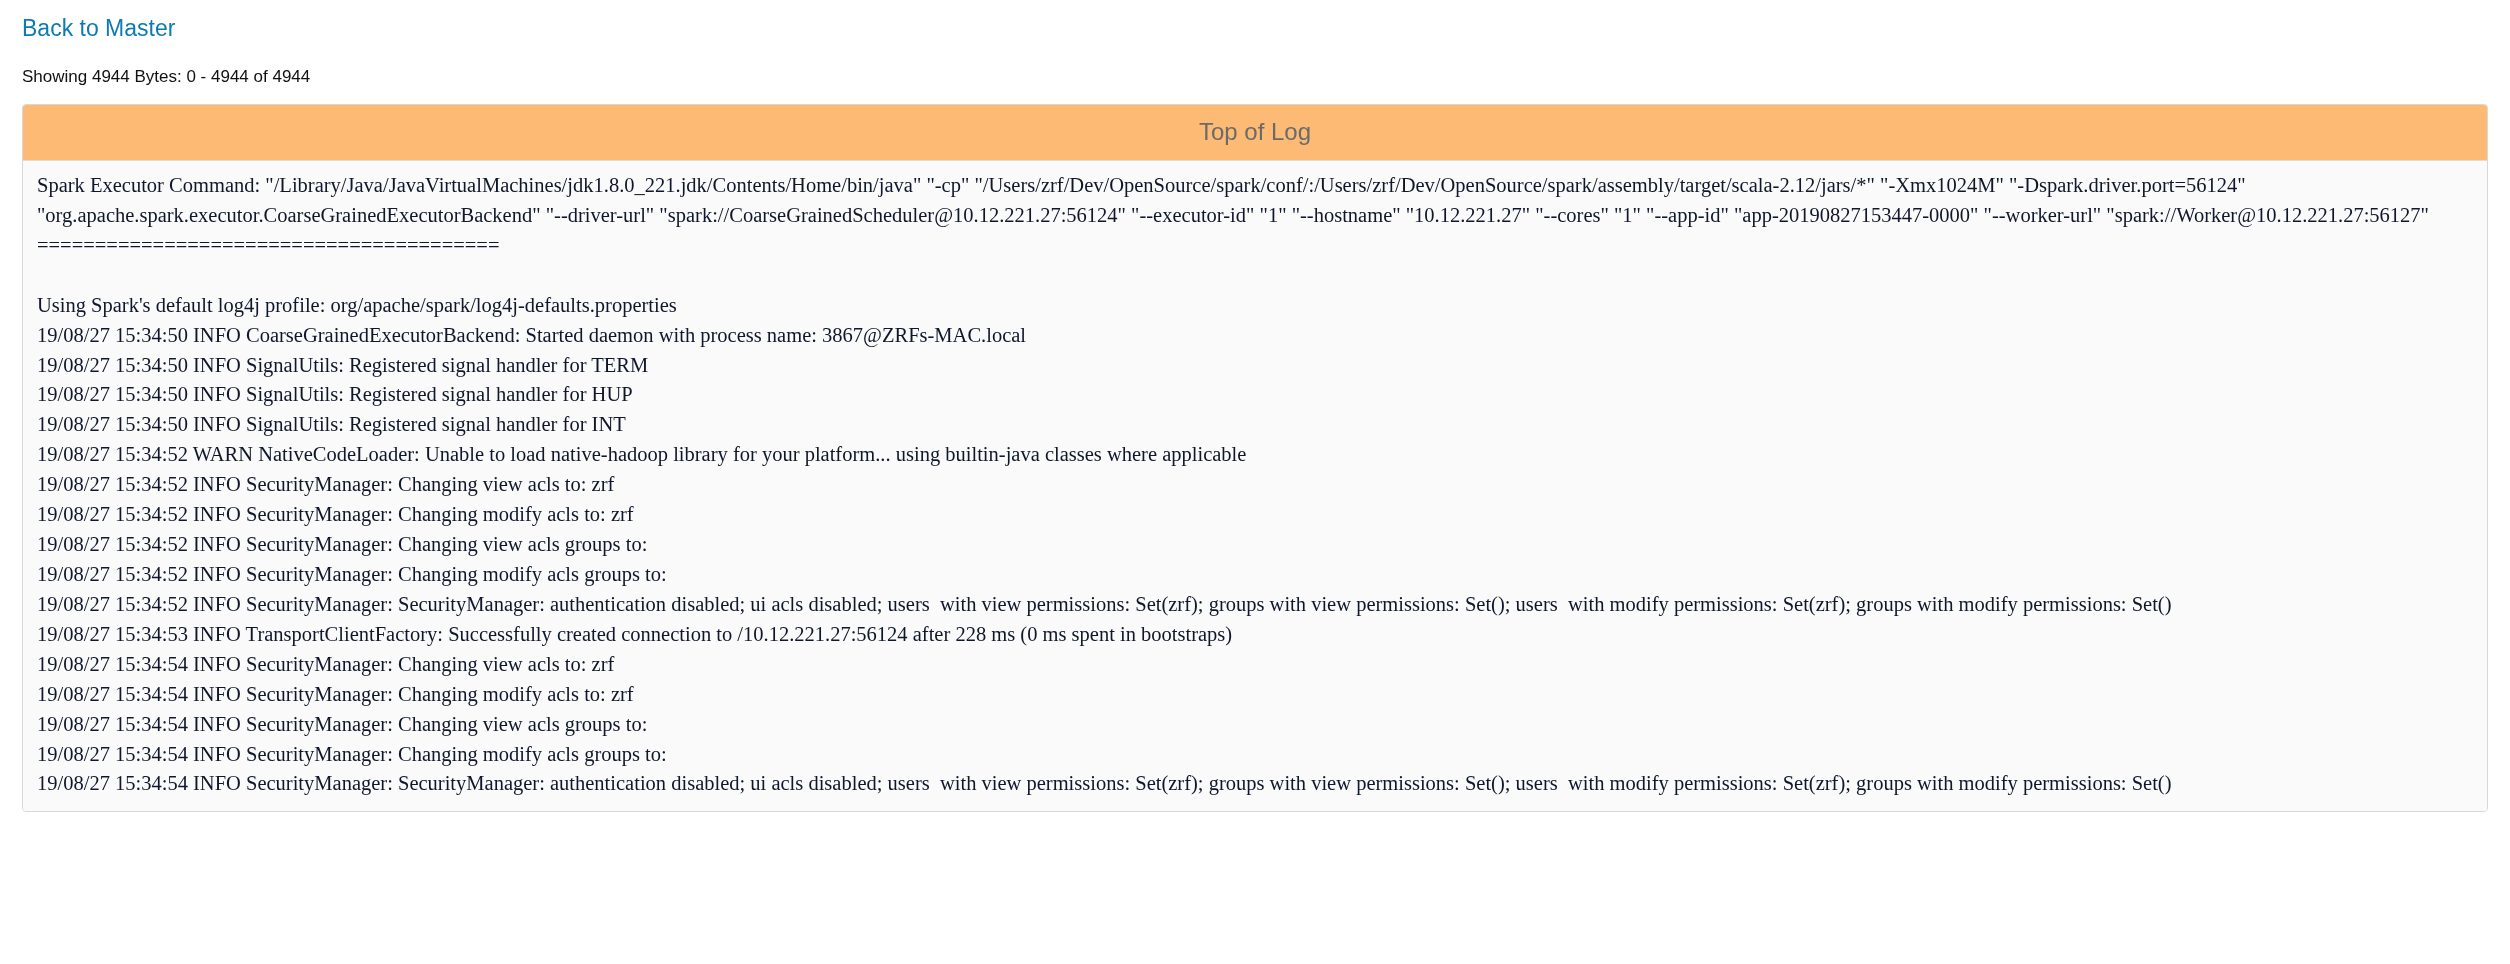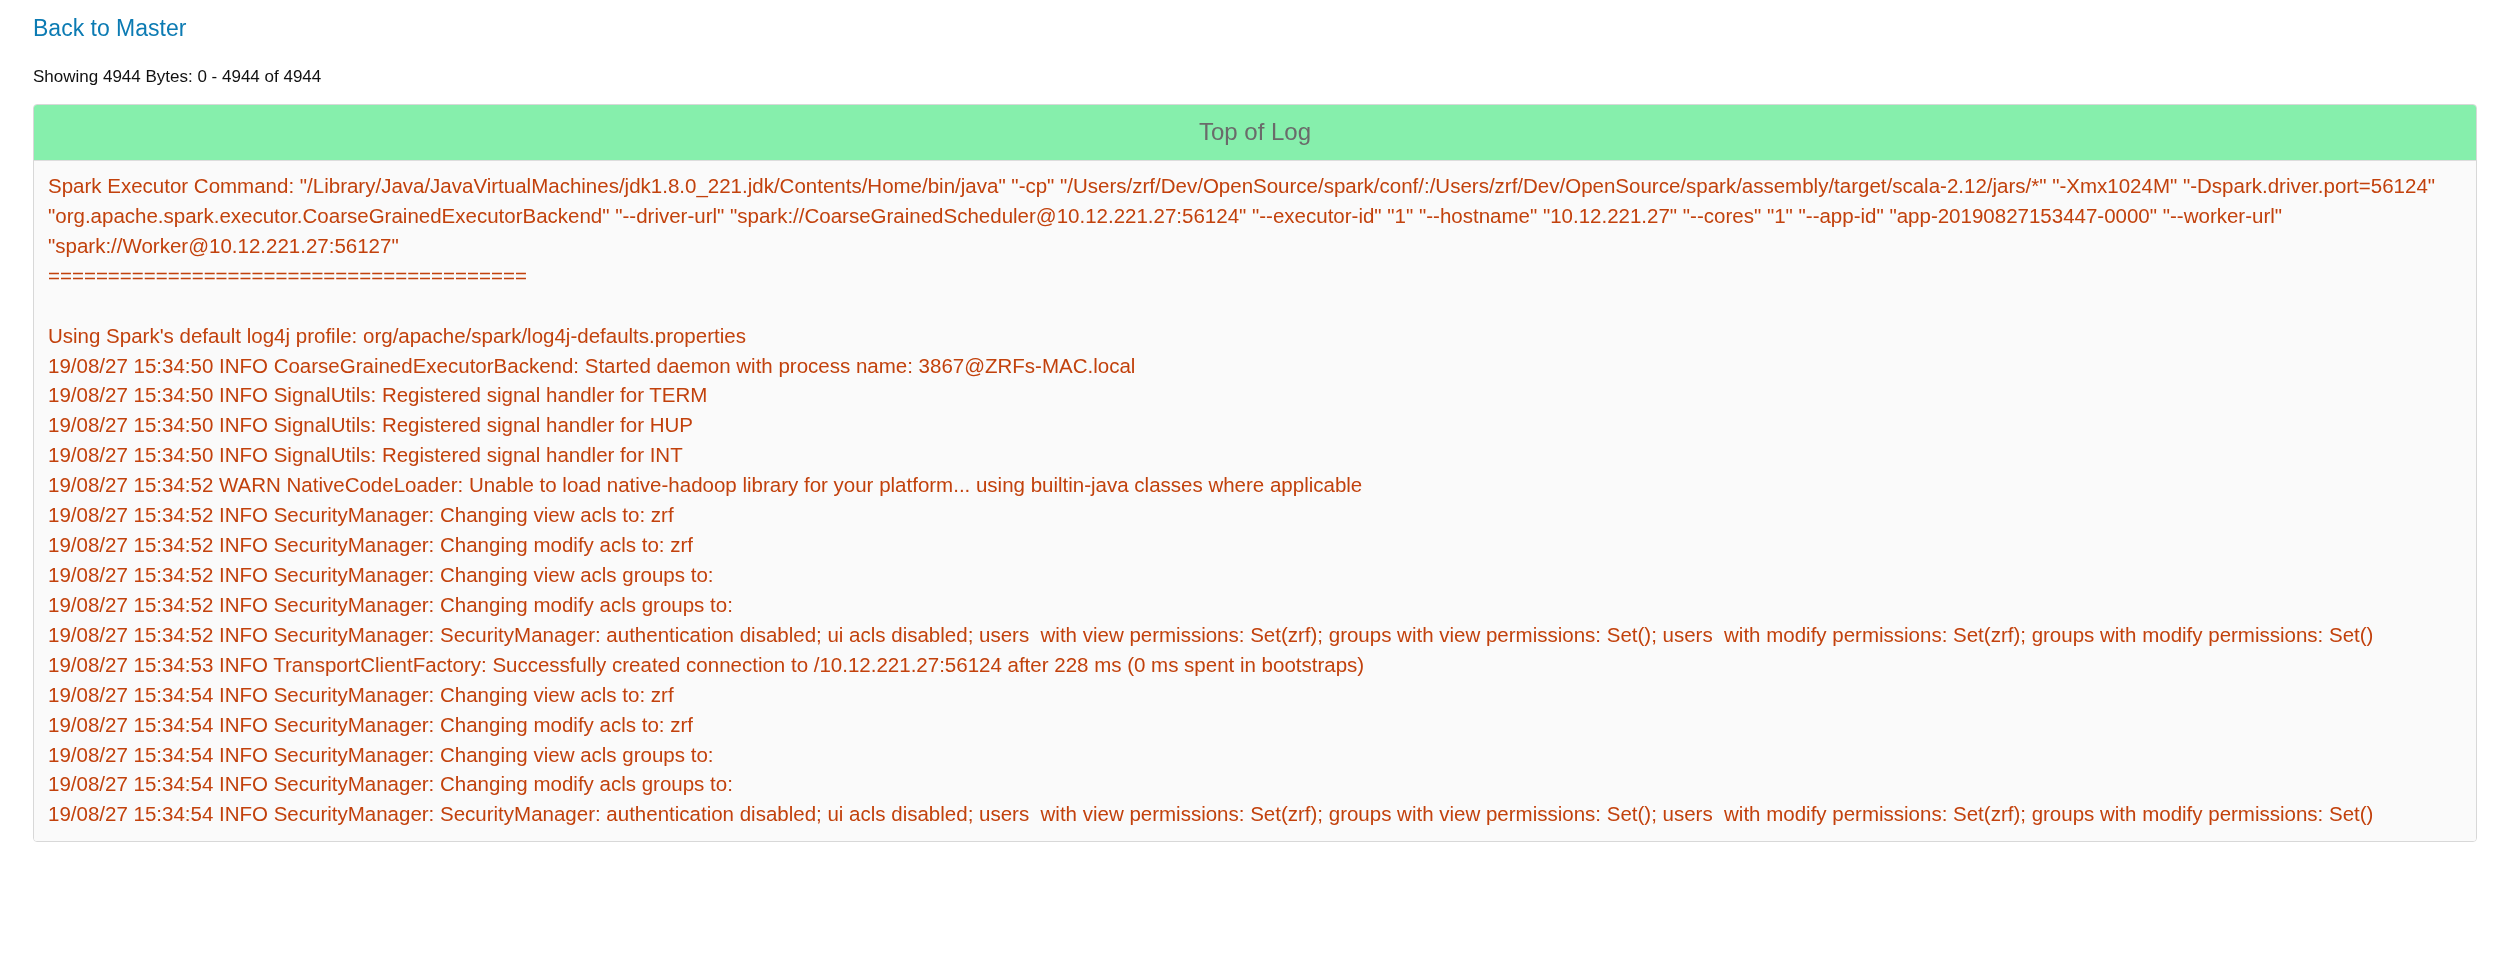--- a/index.html
+++ b/index.html
@@ -9,21 +9,21 @@
   }
   body {
     font-family: "Liberation Sans", sans-serif;
     font-size: 22px;
     color: #222222;
     width: 2510px;
     min-height: 964px;
     -webkit-font-smoothing: antialiased;
   }
   .page {
-    padding: 0 33px;
+    padding: 0 22px;
     box-sizing: border-box;
   }
   .back-link {
     display: inline-block;
     margin-top: 14px;
     margin-bottom: 4px;
     color: #0c7bb3;
     font-size: 23px;
     text-decoration: none;
     cursor: pointer;
@@ -36,36 +36,36 @@
     color: #111111;
     line-height: 1.3;
   }
   .log-panel {
     border: 1px solid #d8d8d8;
     border-radius: 4px;
     background: #ffffff;
     overflow: hidden;
   }
   .log-panel-header {
-    background: #86efac;
+    background: #fdba74;
     border-bottom: 1px solid #dddddd;
     text-align: center;
     color: #6a6a6a;
     font-size: 24px;
     padding: 12px 0 13px 0;
     line-height: 1.25;
     user-select: none;
   }
   .log-body {
     background: #fafafa;
     padding: 10px 14px 12px 14px;
-    font-family: Liberation Sans, sans-serif;
+    font-family: Liberation Serif, serif;
     font-size: 20.5px;
     line-height: 1.46;
-    color: #c2410c;
+    color: #0f172a;
     white-space: pre-wrap;
     word-break: break-word;
     overflow: hidden;
   }
   .log-line {
     white-space: pre-wrap;
     word-break: break-word;
   }
   .log-line.blank {
     height: 1.46em;

